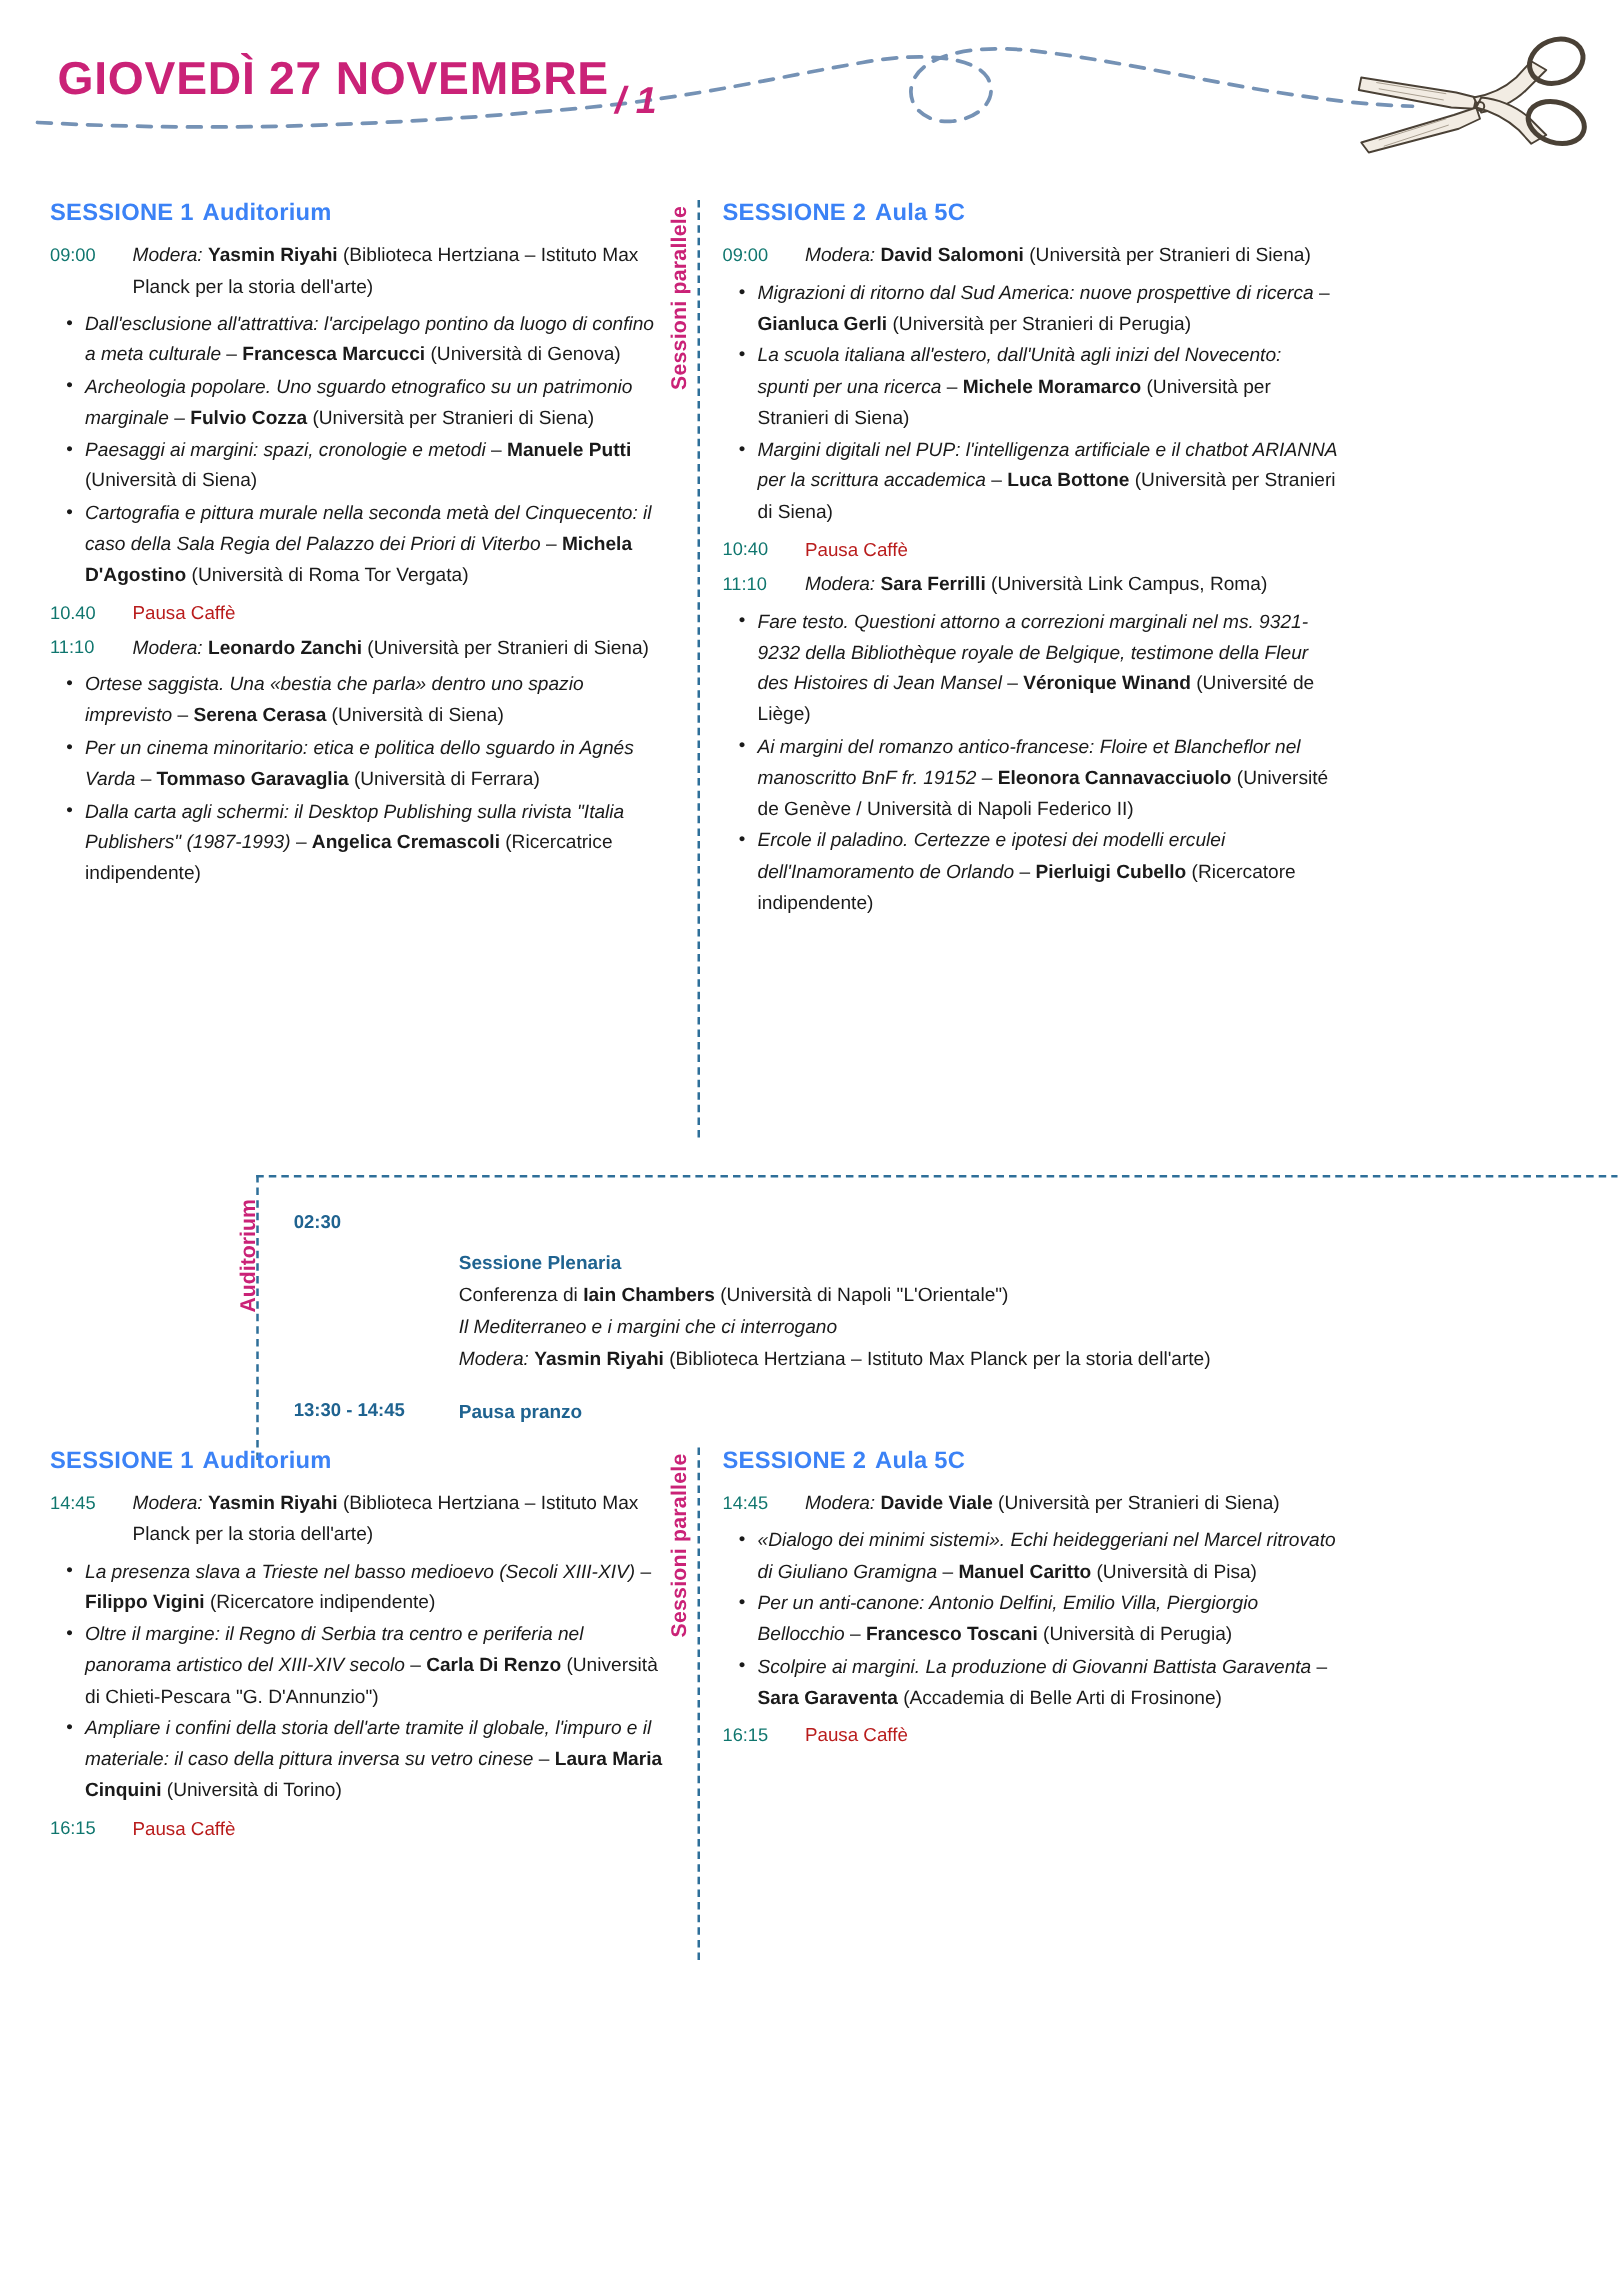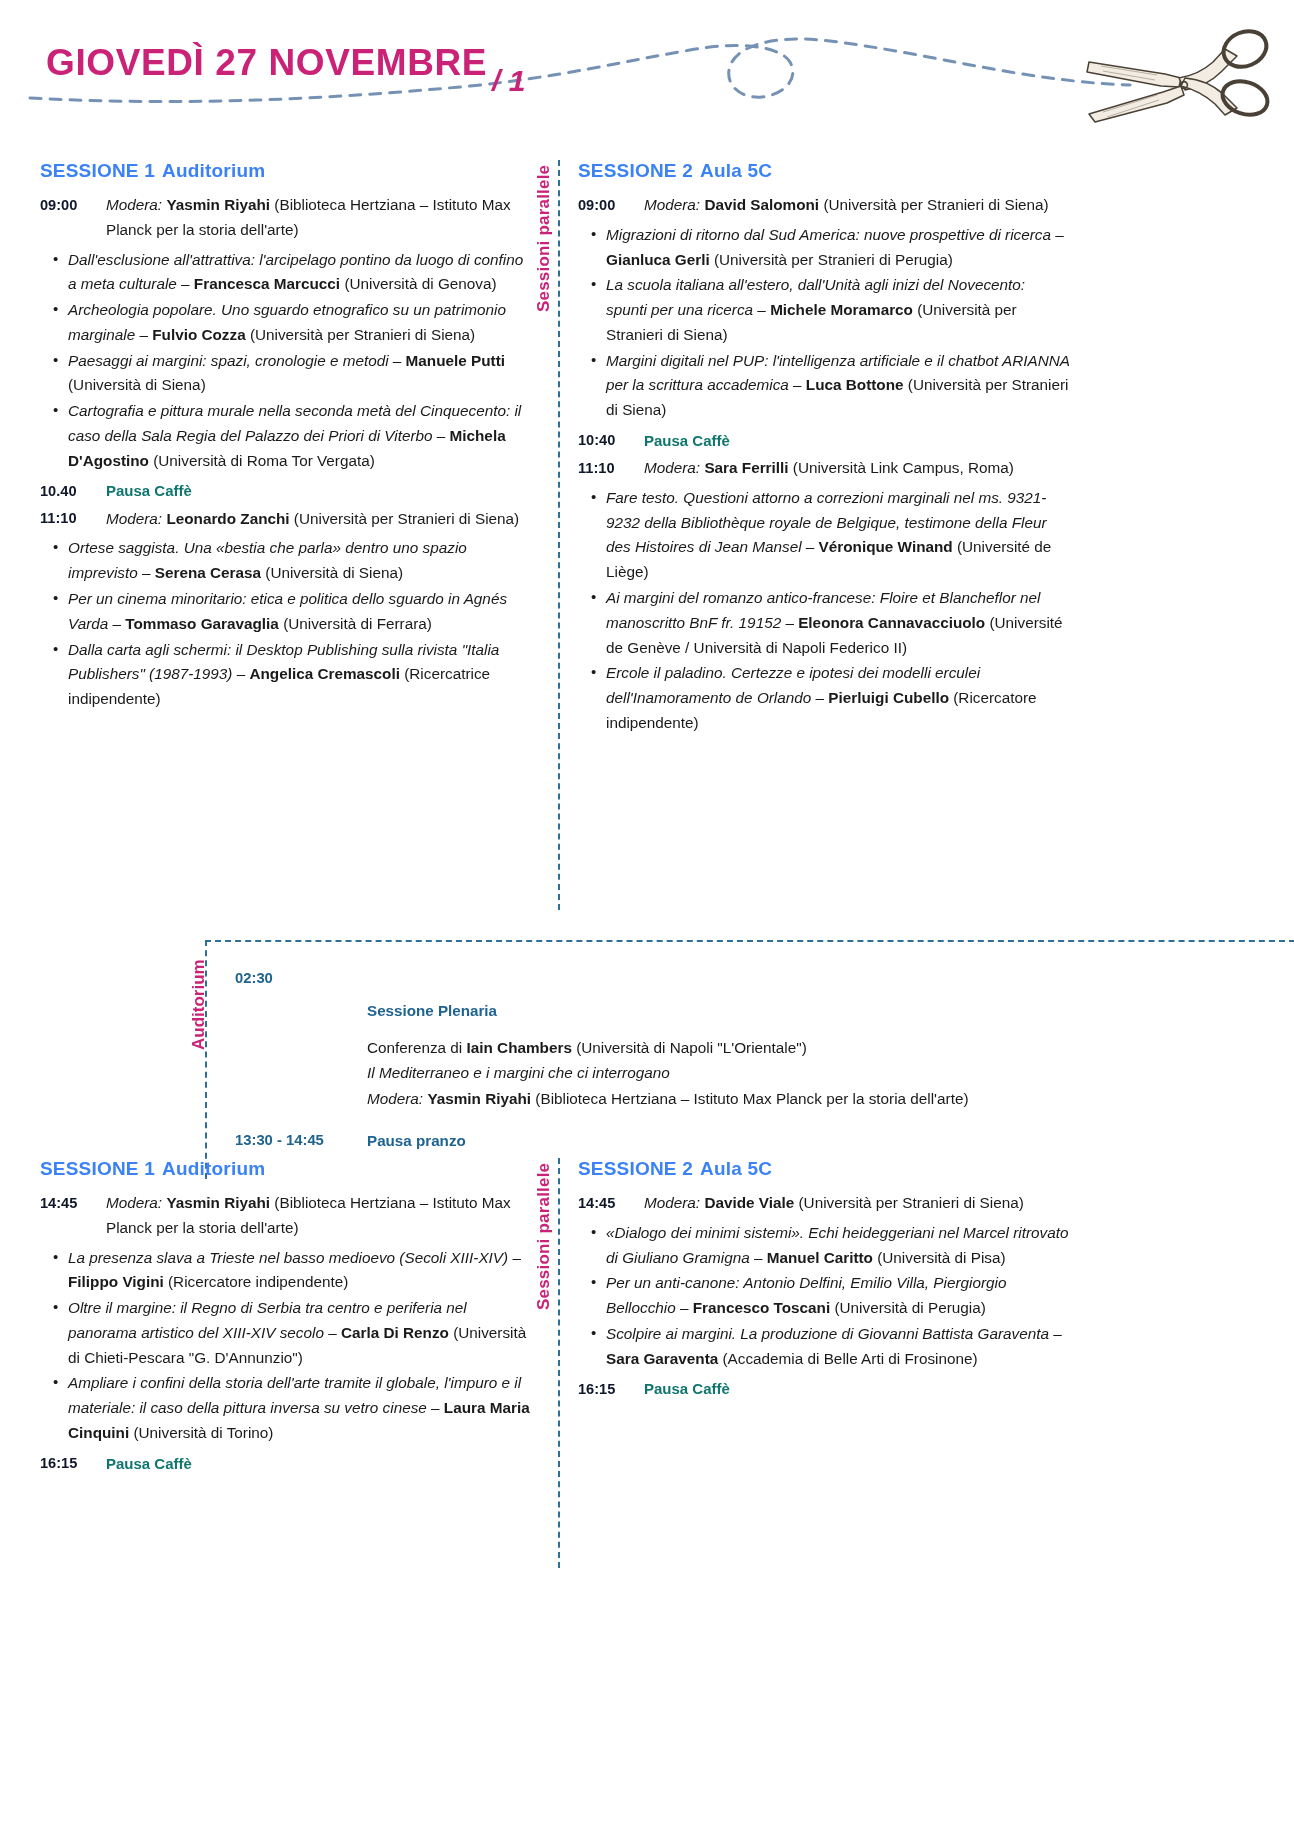--- a/index.html
+++ b/index.html
@@ -122,34 +122,34 @@
 
   
   .trow {
     display: flex;
     align-items: flex-start;
     margin-bottom: 3px;
   }
   .trow .time {
     flex: 0 0 auto;
     width: 66px;
-    color: #0f172a;
-    font-weight: bold;
+    color: #0f766e;
+    font-weight: normal;
     font-size: 14.6px;
     line-height: 1.62;
     padding-top: 0.5px;
   }
   .trow .tbody {
     flex: 1 1 auto;
     font-size: 15.3px;
     line-height: 1.62;
   }
   .trow.break .tbody {
-    color: #0f766e;
-    font-weight: bold;
+    color: #b91c1c;
+    font-weight: normal;
     font-size: 15px;
   }
 
   .mod-label { font-style: italic; }
   strong { font-weight: bold; }
   em { font-style: italic; }
 
   ul.talks {
     list-style: none;
     margin: 5px 0 6px 0;
@@ -219,21 +219,21 @@
     flex: 1 1 auto;
     font-size: 15.3px;
     line-height: 1.68;
   }
   .prow .pbody.head {
     color: #1f6390;
     font-weight: bold;
     font-size: 15.2px;
     margin-top: 32px;
   }
-  .plenary-lines { margin-top: 11px; }
+  .plenary-lines { }
   .plenary-lines .pline {
     margin-left: 132px;
     font-size: 15.3px;
     line-height: 1.68;
   }
   .plenary-lunch { margin-top: 16px; }
   .plenary-lunch .pbody {
     color: #1f6390;
     font-weight: bold;
     font-size: 15.2px;

